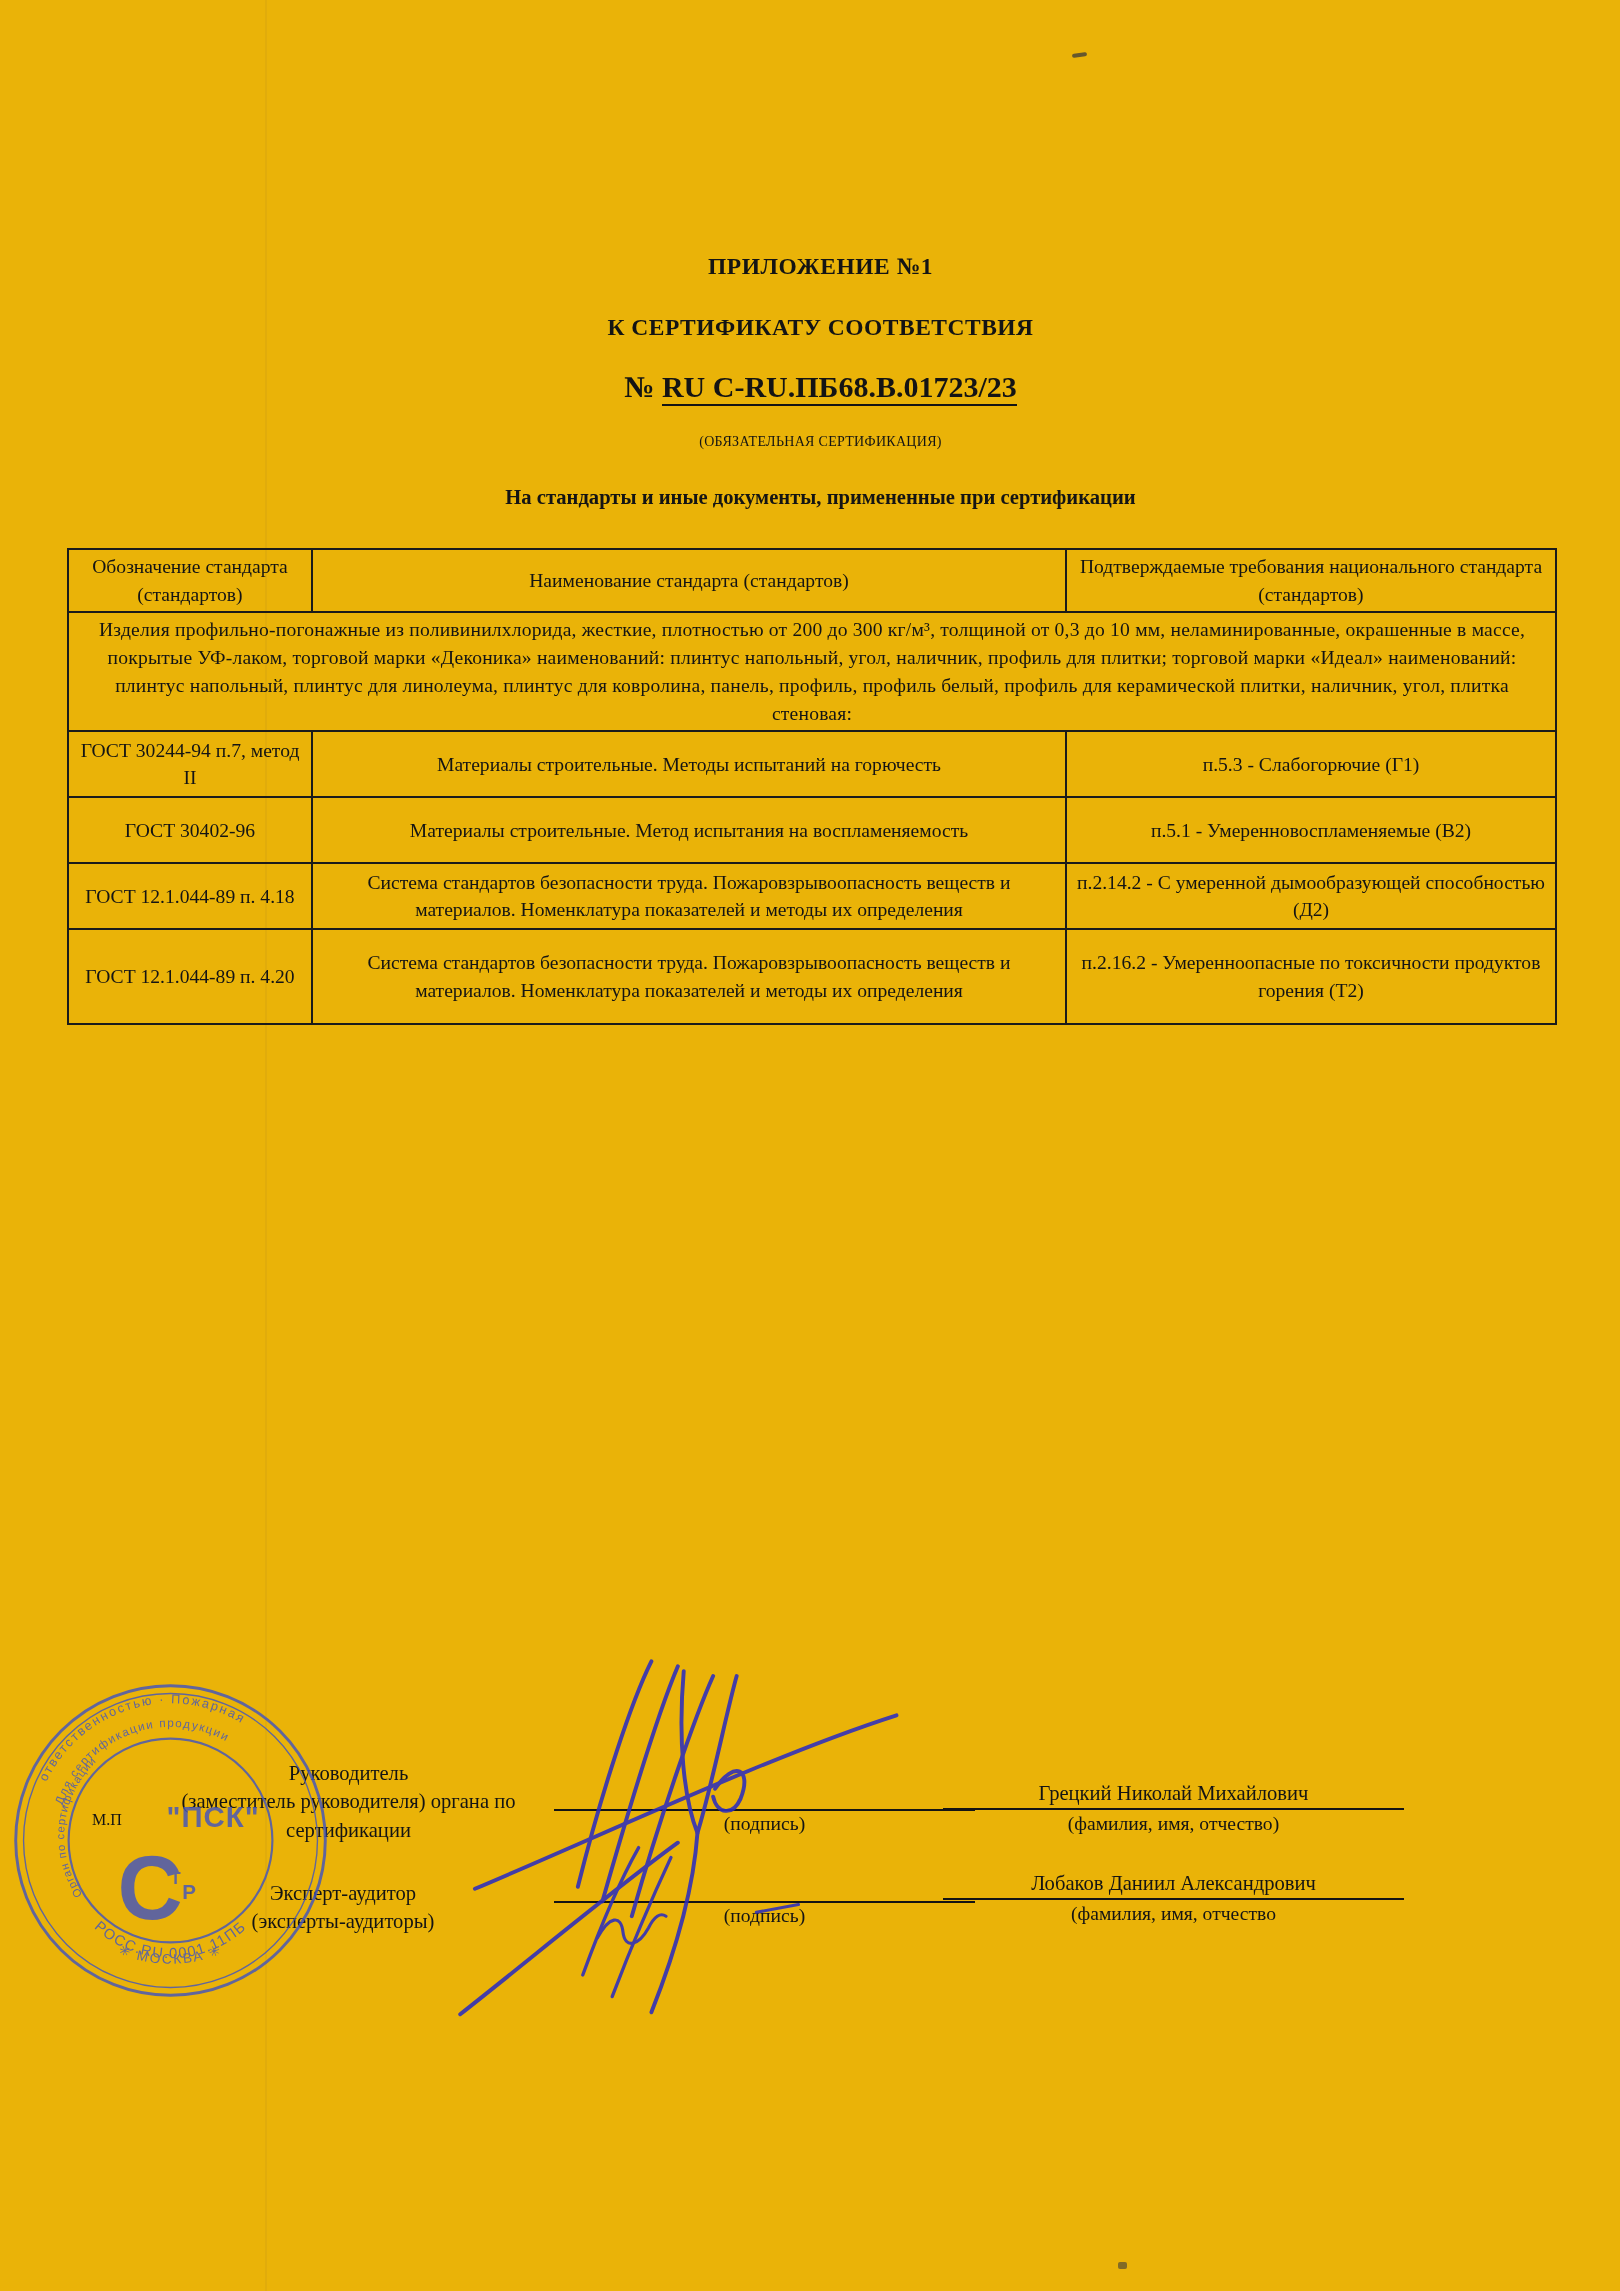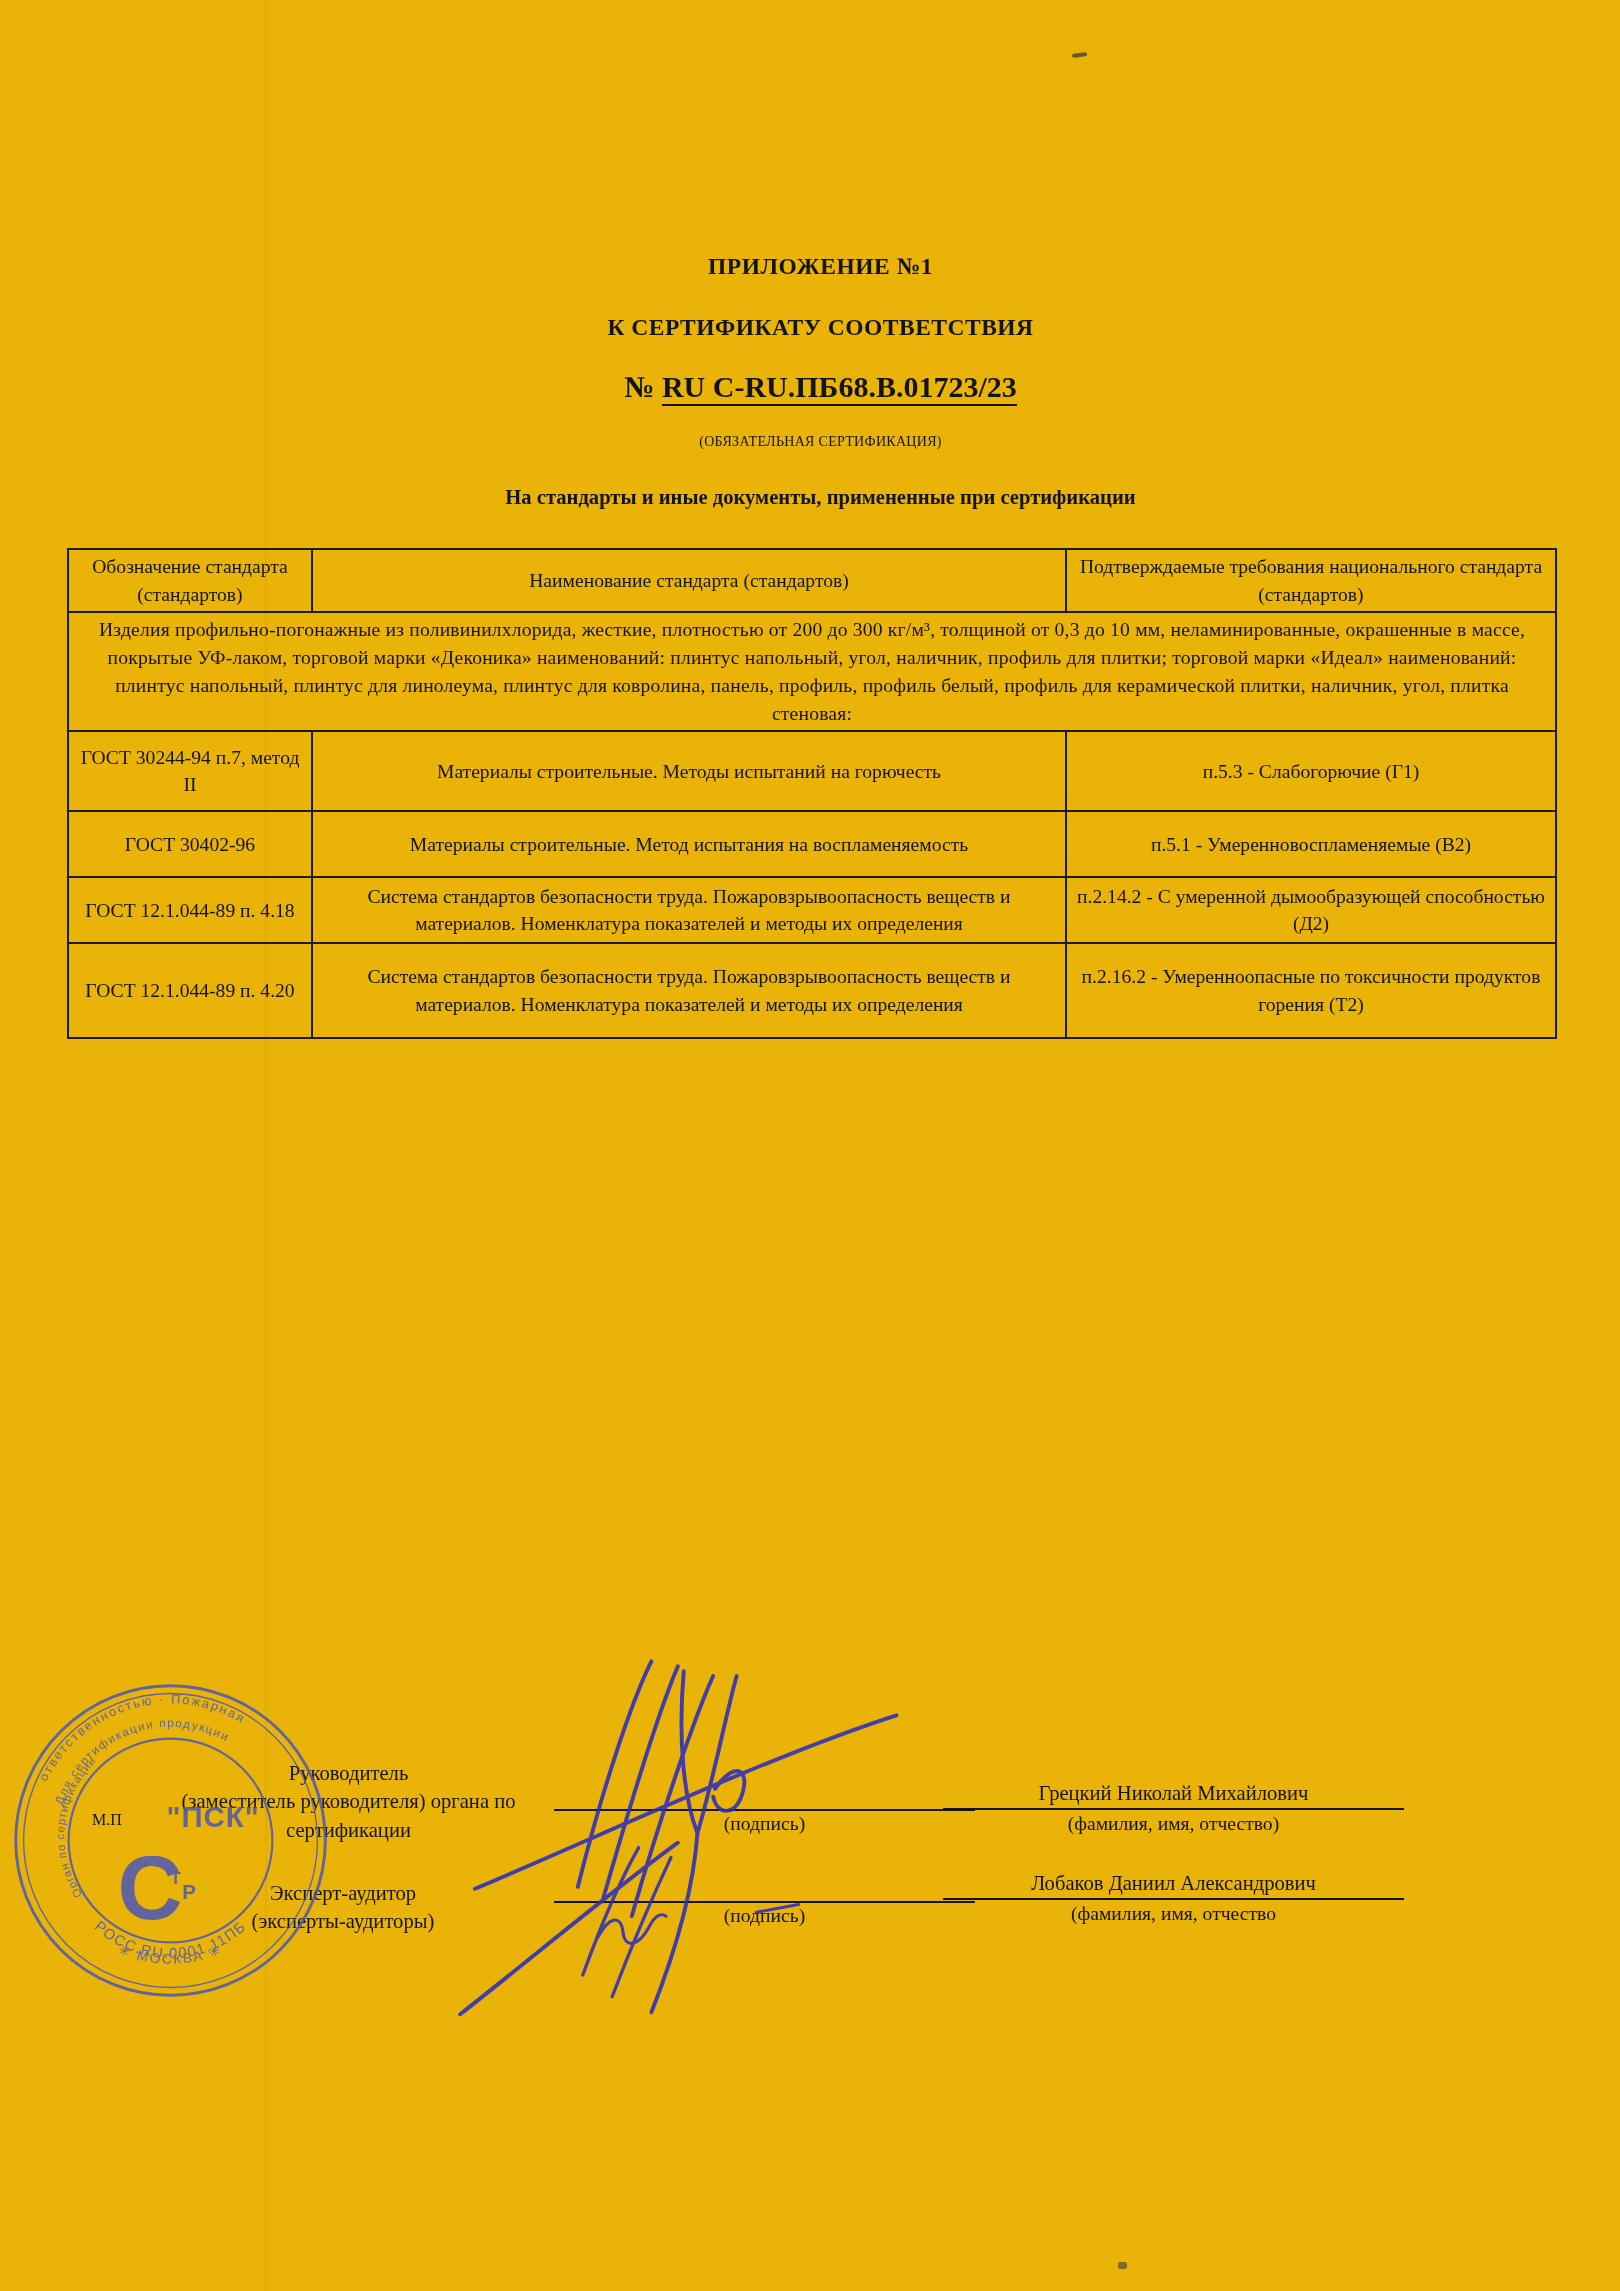--- a/index.html
+++ b/index.html
@@ -85,21 +85,21 @@
       </colgroup>
     <tbody>
       <tr style="height:61px">
         <td>Обозначение стандарта (стандартов)</td>
         <td>Наименование стандарта (стандартов)</td>
         <td>Подтверждаемые требования национального стандарта (стандартов)</td>
       </tr>
       <tr style="height:96px">
         <td class="desc-cell" colspan="3">Изделия профильно-погонажные из поливинилхлорида, жесткие, плотностью от 200 до 300 кг/м³, толщиной от 0,3 до 10 мм, неламинированные, окрашенные в массе, покрытые УФ-лаком, торговой марки «Деконика» наименований: плинтус напольный, угол, наличник, профиль для плитки; торговой марки «Идеал» наименований: плинтус напольный, плинтус для линолеума, плинтус для ковролина, панель, профиль, профиль белый, профиль для керамической плитки, наличник, угол, плитка стеновая:</td>
       </tr>
-      <tr style="height:80px">
+      <tr style="height:66px">
         <td>ГОСТ 30244-94 п.7, метод II</td>
         <td>Материалы строительные. Методы испытаний на горючесть</td>
         <td>п.5.3 - Слабогорючие (Г1)</td>
       </tr>
       <tr style="height:66px">
         <td>ГОСТ 30402-96</td>
         <td>Материалы строительные. Метод испытания на воспламеняемость</td>
         <td>п.5.1 - Умеренновоспламеняемые (В2)</td>
       </tr>
       <tr style="height:66px">

